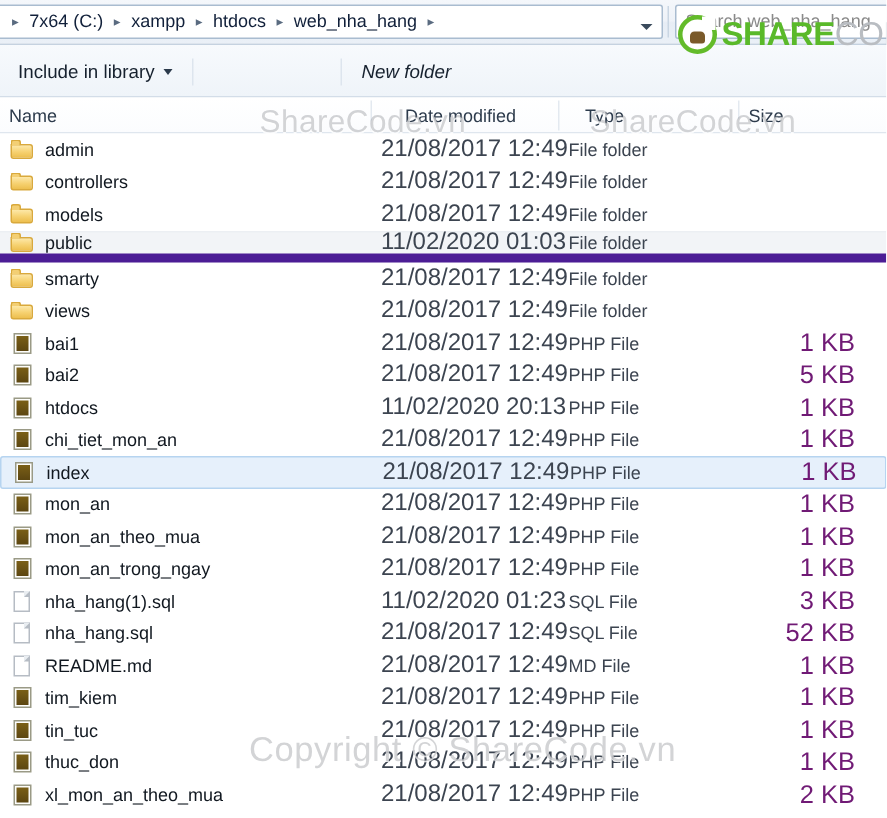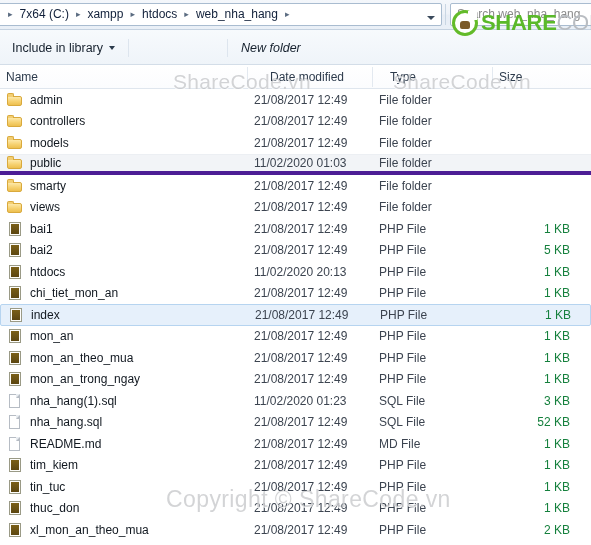--- a/index.html
+++ b/index.html
@@ -84,31 +84,31 @@
 
   
   .listview{
     position:absolute;left:0;top:89px;width:591px;height:456px;
     background:#ffffff;overflow:hidden;
   }
   .row{
     position:relative;height:21.5px;box-sizing:border-box;
     display:flex;align-items:center;white-space:nowrap;
   }
-  .row.hover{background:#f2f4f7;border-top:1px solid #eceff3;border-bottom:4px solid #4c1d95;}
+  .row.hover{background:#f2f4f7;border-top:1px solid #eceff3;border-bottom:6px solid #4c1d95;}
   .row.selected{
     background:#e6f0fb;border:1px solid #b6d4f0;border-radius:2px;
   }
   .cell-name{
     position:absolute;left:7px;display:flex;align-items:center;gap:7px;
     font-size:12px;color:#111820;
   }
-  .cell-date{position:absolute;left:254px;font-size:12px;color:#3c4450;}
+  .cell-date{position:absolute;left:254px;font-size:16px;color:#3c4450;}
   .cell-type{position:absolute;left:379px;font-size:12px;color:#3c4450;}
-  .cell-size{position:absolute;left:470px;width:100px;text-align:right;font-size:12px;color:#15803d;}
+  .cell-size{position:absolute;left:470px;width:100px;text-align:right;font-size:17px;color:#701a75;}
 
   
   .ico{width:16px;height:16px;position:relative;flex:0 0 16px;}
 
   
   .ico-folder:before{
     content:"";position:absolute;left:0;top:4px;width:15px;height:10px;
     background:linear-gradient(to bottom,#fde8a8 0%,#f6d170 55%,#edbf4f 100%);
     border:1px solid #d9a93c;border-radius:0 2px 2px 2px;box-sizing:border-box;
   }

